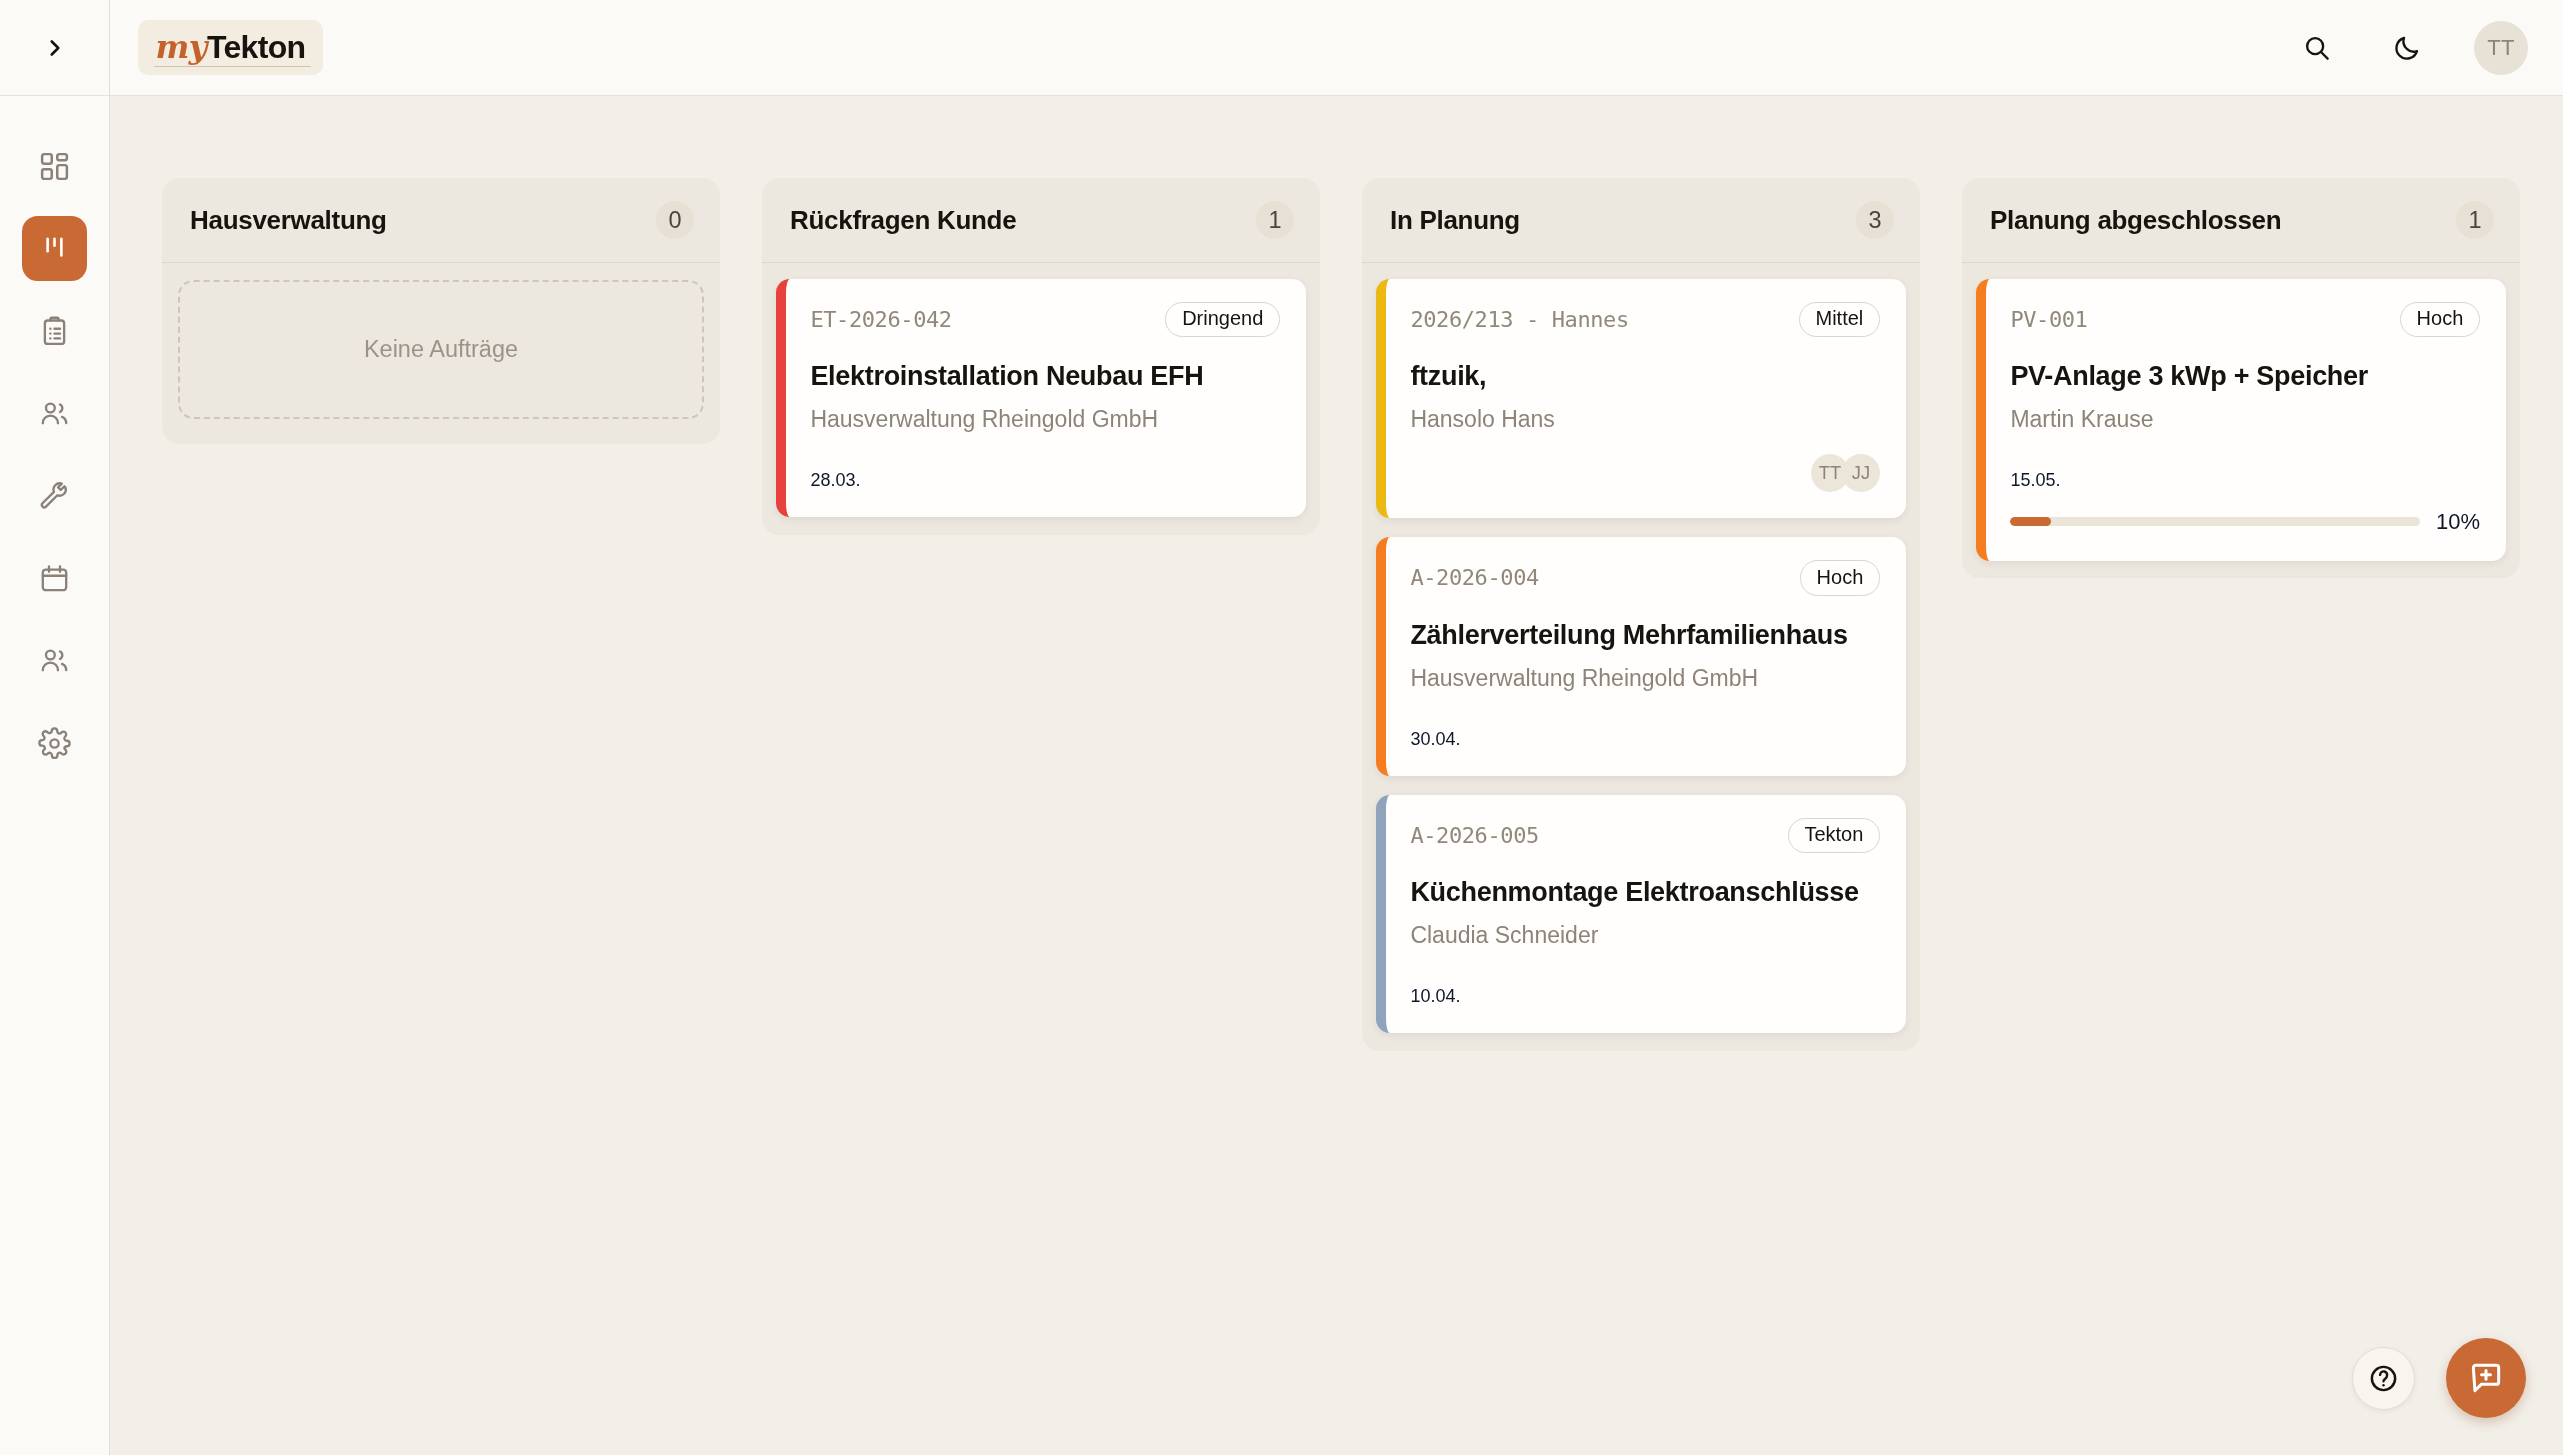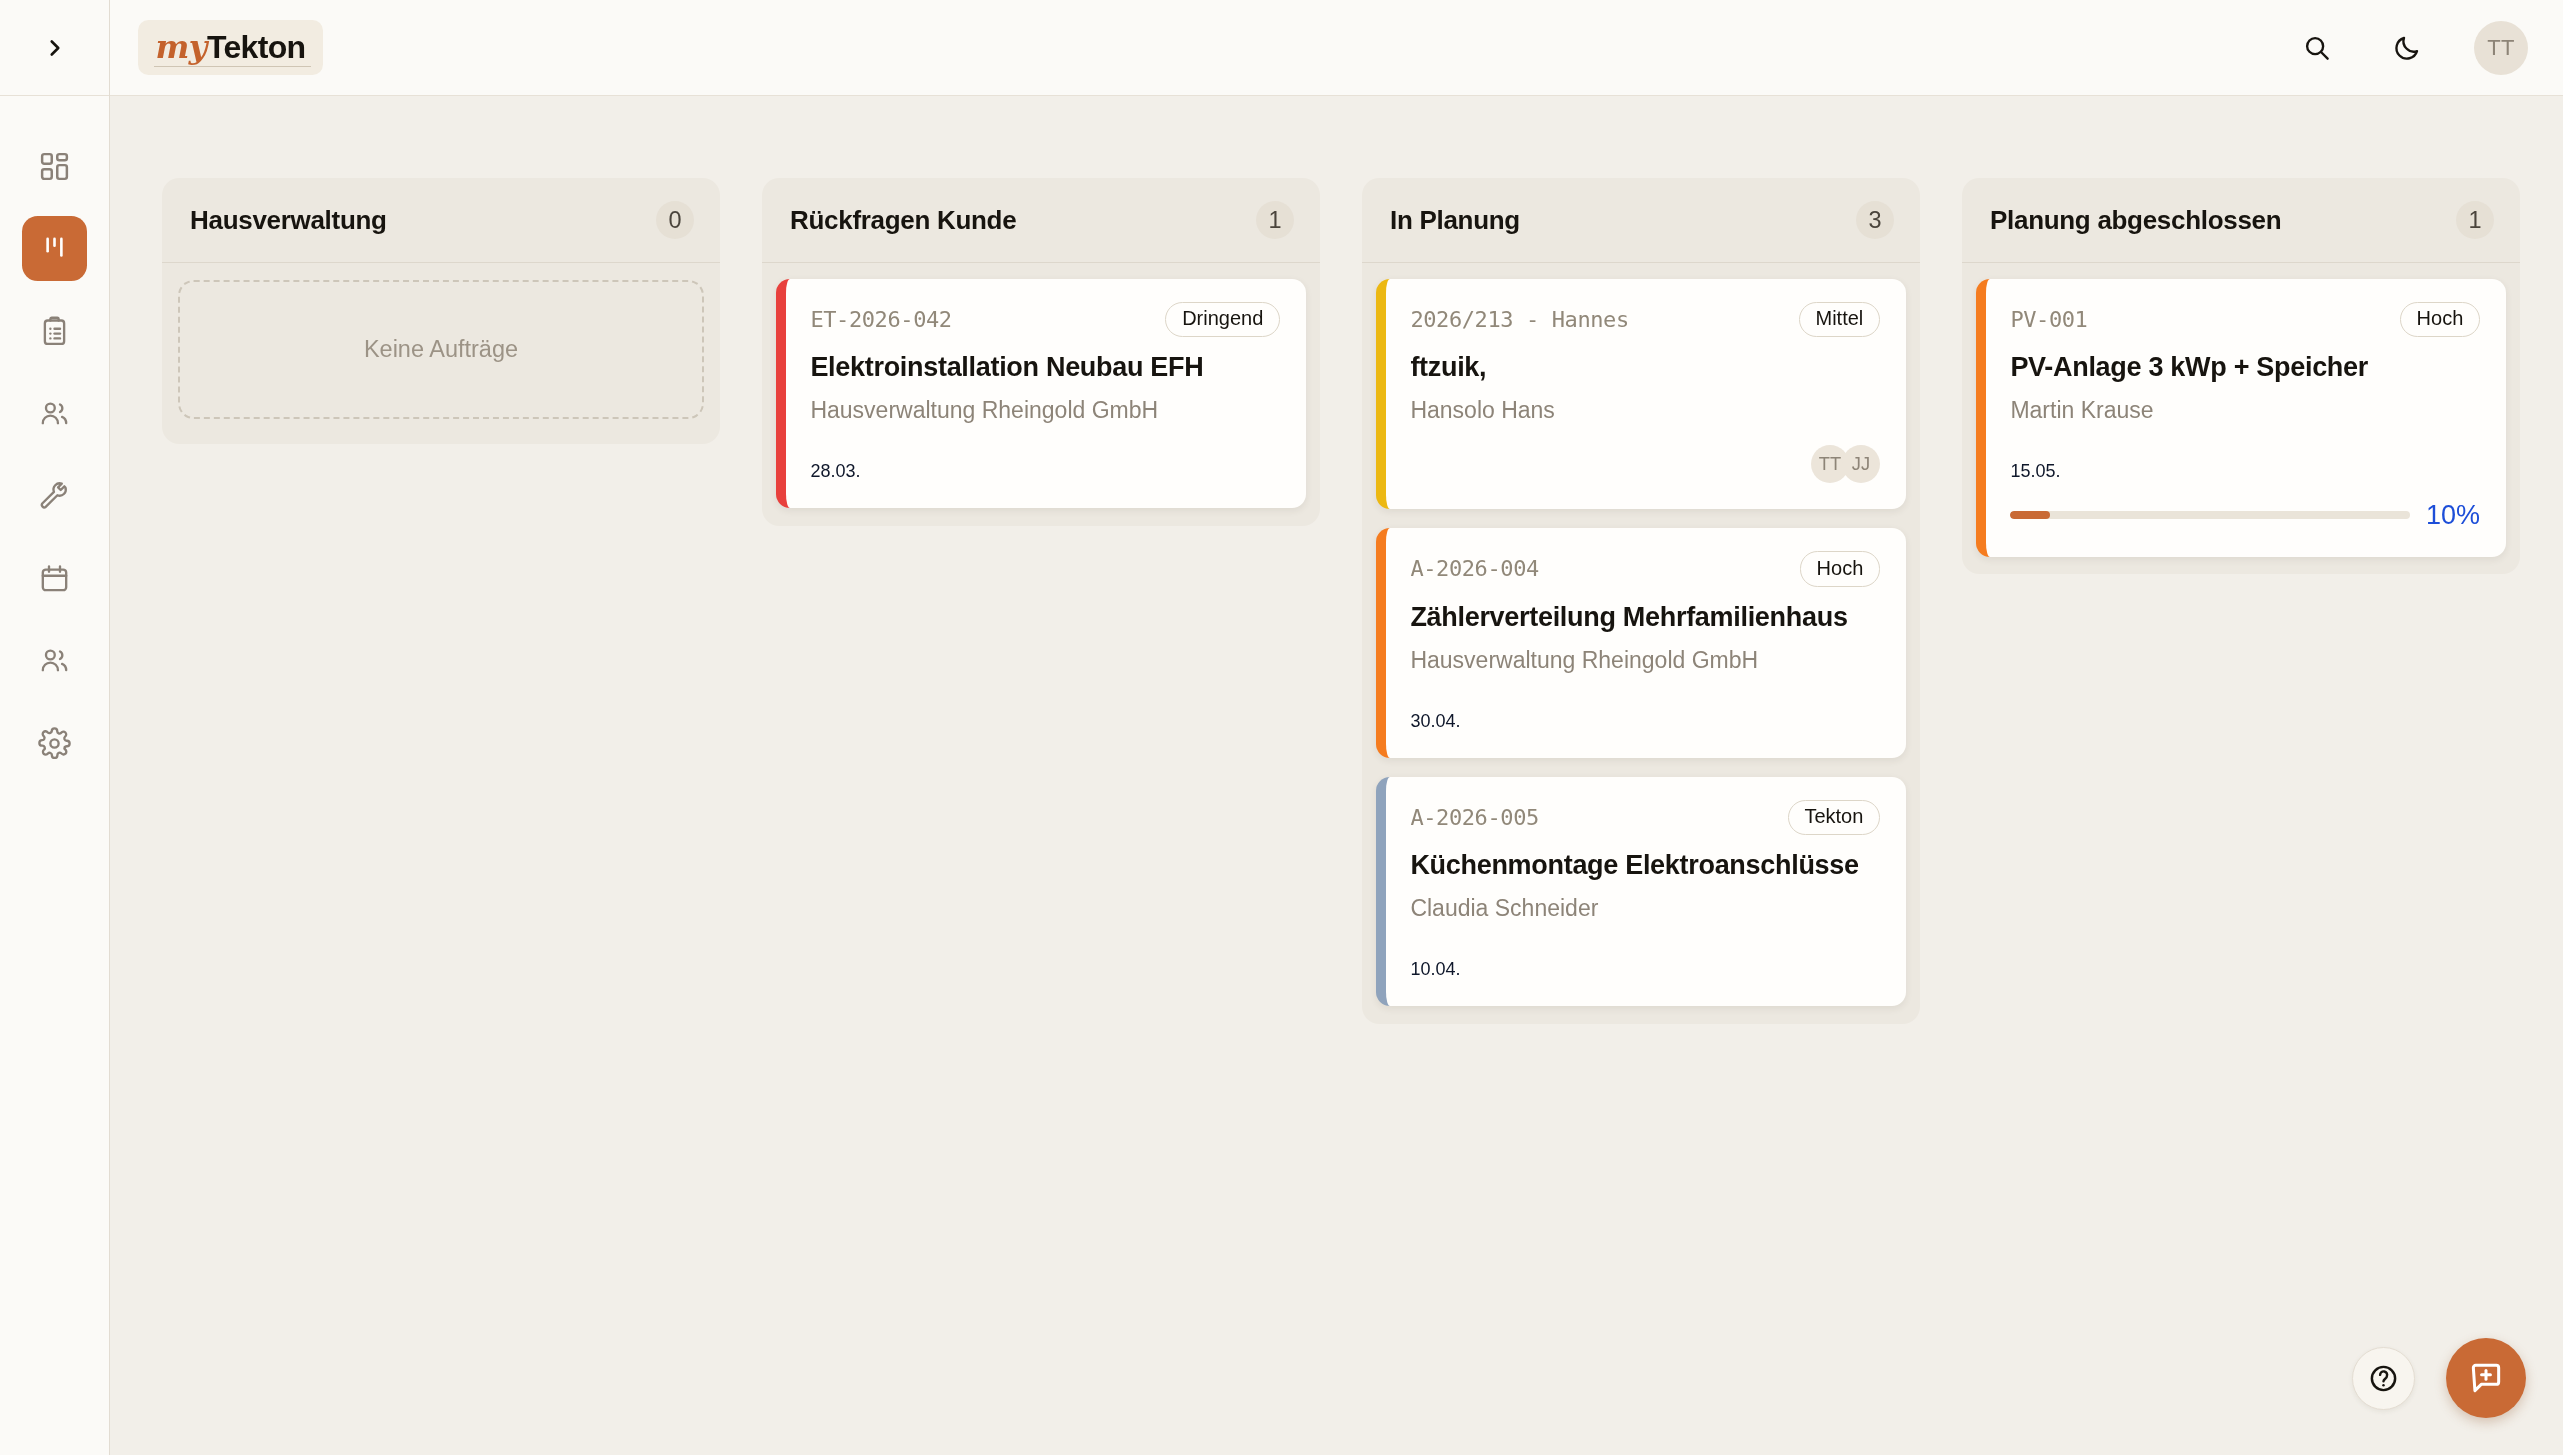--- a/index.html
+++ b/index.html
@@ -110,35 +110,35 @@
     box-shadow: 0 2.6px 7px rgba(60,50,35,.08);
     cursor: pointer; position: relative;
   }
   .card-row1 { display: flex; align-items: center; justify-content: space-between; }
   .card-ref { font-size: 22px; color: #918879; font-family: "DejaVu Sans Mono", monospace; letter-spacing: -0.4px; }
   .badge {
     border: 1.7px solid #ddd6c8; border-radius: 17.4px;
     padding: 4.4px 15.7px 6.1px 15.7px; font-size: 20px; color: #17140f; background: #fffefc;
     white-space: nowrap;
   }
-  .card-title { font-size: 27px; font-weight: 700; color: #17140f; margin-top: 15px; letter-spacing: -0.3px; }
+  .card-title { font-size: 27px; font-weight: 700; color: #17140f; margin-top: 24px; letter-spacing: -0.3px; }
   .card-sub { font-size: 23px; color: #8d8478; margin-top: 14px; }
   .card-date { font-size: 18px; color: #0f172a; margin-top: 37px; }
   .card-bottom { display: flex; align-items: center; justify-content: flex-end; margin-top: 21px; gap: -7px; }
   .avatars { display: flex; }
   .mini-avatar {
     width: 38px; height: 38px; border-radius: 50%;
     background: #ece5da; color: #8d8477;
     display: flex; align-items: center; justify-content: center;
     font-size: 18.3px; margin-left: -7px;
   }
   .progress-row { display: flex; align-items: center; gap: 15.7px; margin-top: 17.4px; }
   .progress-track { flex: 1; height: 8.7px; background: #eae4d9; border-radius: 5.2px; overflow: hidden; }
   .progress-fill { height: 100%; background: #c96a35; border-radius: 5.2px; }
-  .progress-label { font-size: 27px; color: #1d4ed8; white-space: nowrap; }
+  .progress-label { font-size: 22px; color: #0f172a; white-space: nowrap; }
 
   
   .fab-wrap { position: absolute; right: 37px; bottom: 38px; display: flex; align-items: center; gap: 31px; }
   .fab-help {
     width: 63px; height: 63px; border-radius: 50%;
     background: #f8f5ef; border: 1.7px solid #e4ddd2;
     display: flex; align-items: center; justify-content: center; cursor: pointer;
     box-shadow: 0 1.7px 5.2px rgba(60,50,35,.07);
   }
   .fab-help svg { width: 31px; height: 31px; }

